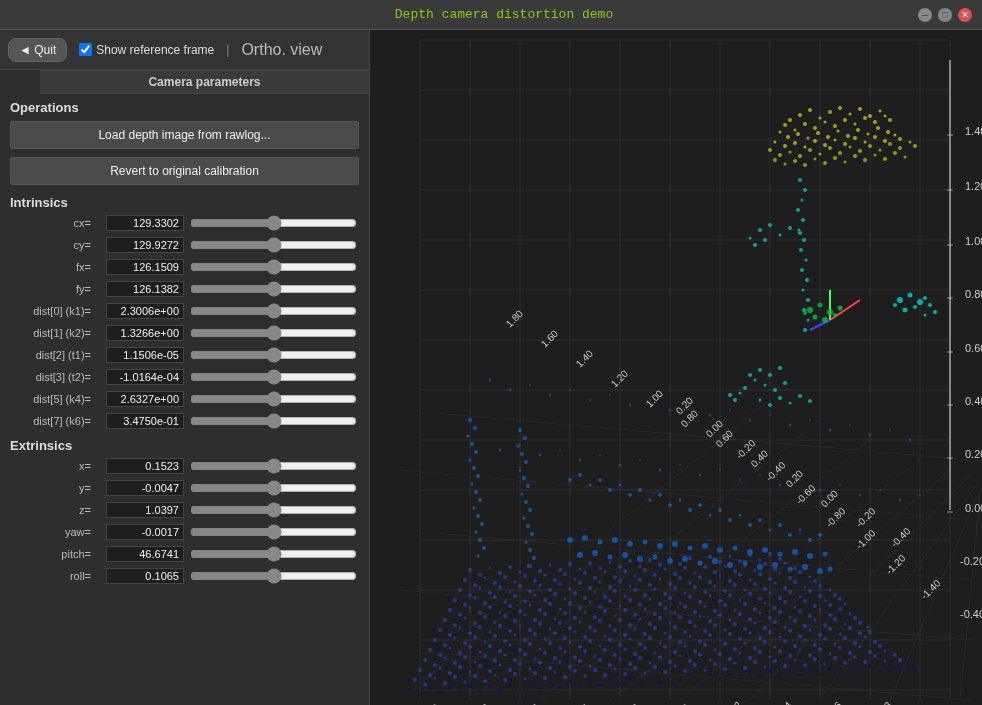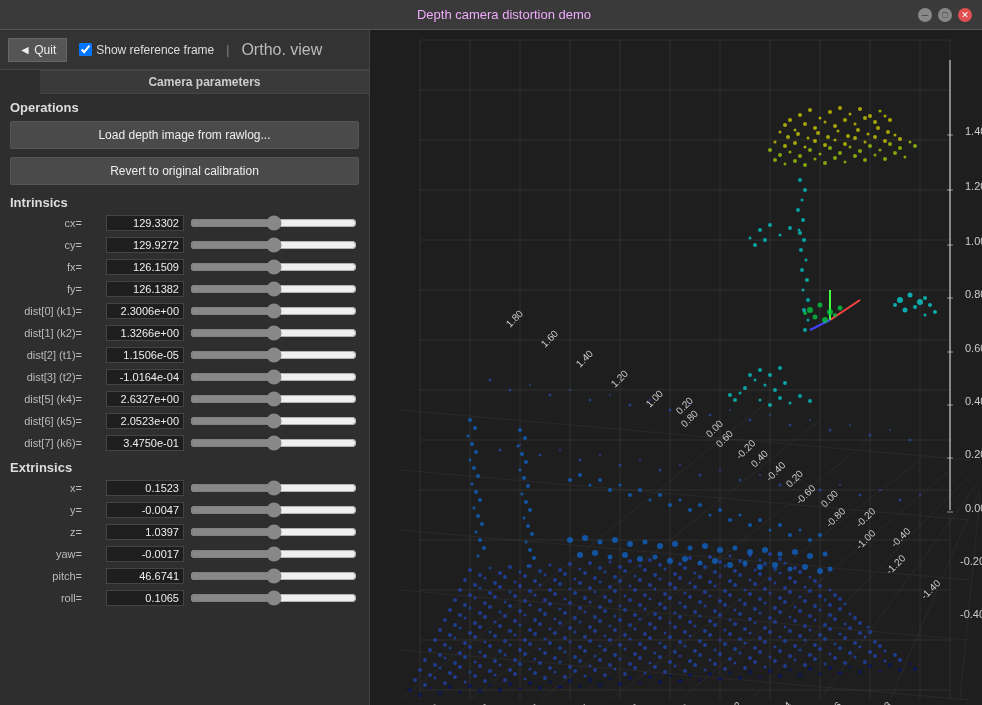--- a/index.html
+++ b/index.html
@@ -22,21 +22,22 @@
       display: flex;
       align-items: center;
       justify-content: space-between;
       padding: 0 10px;
       border-bottom: 1px solid #555;
     }
     #titlebar-title {
       flex: 1;
       text-align: center;
       font-size: 13px;
-      color: #f0abfc;
+      color: #84cc16;
+      font-family: Liberation Mono, monospace;
     }
     #titlebar-controls {
       display: flex;
       gap: 6px;
       align-items: center;
     }
     .win-btn {
       width: 14px;
       height: 14px;
       border-radius: 50%;
@@ -76,21 +77,21 @@
       border-bottom: 1px solid #444;
     }
     .toolbar-btn {
       background: #555;
       border: 1px solid #666;
       color: #eee;
       padding: 4px 10px;
       cursor: pointer;
       font-size: 12px;
       display: flex; align-items: center; gap: 4px;
-      border-radius: 0;
+      border-radius: 8px;
     }
     .toolbar-checkbox {
       display: flex; align-items: flex-start; gap: 4px;
       cursor: pointer;
       font-size: 12px;
       color: #ddd;
     }
     .toolbar-divider {
       color: #888;
       font-size: 12px;
@@ -142,21 +143,21 @@
       display: flex;
       align-items: center;
       padding: 2px 6px;
       min-height: 22px;
     }
     .param-label {
       width: 100px;
       color: #bbb;
       font-size: 11px;
       text-align: right;
-      padding-right: 24px;
+      padding-right: 15px;
       flex-shrink: 0;
     }
     .param-value {
       width: 78px;
       background: #1e1e1e;
       border: 1px solid #444;
       color: #eee;
       padding: 1px 4px;
       font-size: 11px;
       text-align: right;
@@ -263,25 +264,20 @@
             <input type="range" class="param-slider" min="0" max="100" value="50" style="">
           </div>
           <div class="param-row">
             <span class="param-label">dist[3] (t2)=</span>
             <input type="text" class="param-value" value="-1.0164e-04" style="">
             <input type="range" class="param-slider" min="0" max="100" value="50" style="">
           </div>
           <div class="param-row">
             <span class="param-label">dist[5] (k4)=</span>
             <input type="text" class="param-value" value="2.6327e+00" style="">
-            <input type="range" class="param-slider" min="0" max="100" value="50" style="">
-          </div>
-          <div class="param-row">
-            <span class="param-label">dist[6] (k5)=</span>
-            <input type="text" class="param-value" value="2.0523e+00" style="">
             <input type="range" class="param-slider" min="0" max="100" value="50" style="">
           </div>
           <div class="param-row">
             <span class="param-label">dist[7] (k6)=</span>
             <input type="text" class="param-value" value="3.4750e-01" style="">
             <input type="range" class="param-slider" min="0" max="100" value="50" style="">
           </div>
         </div>
 
       

